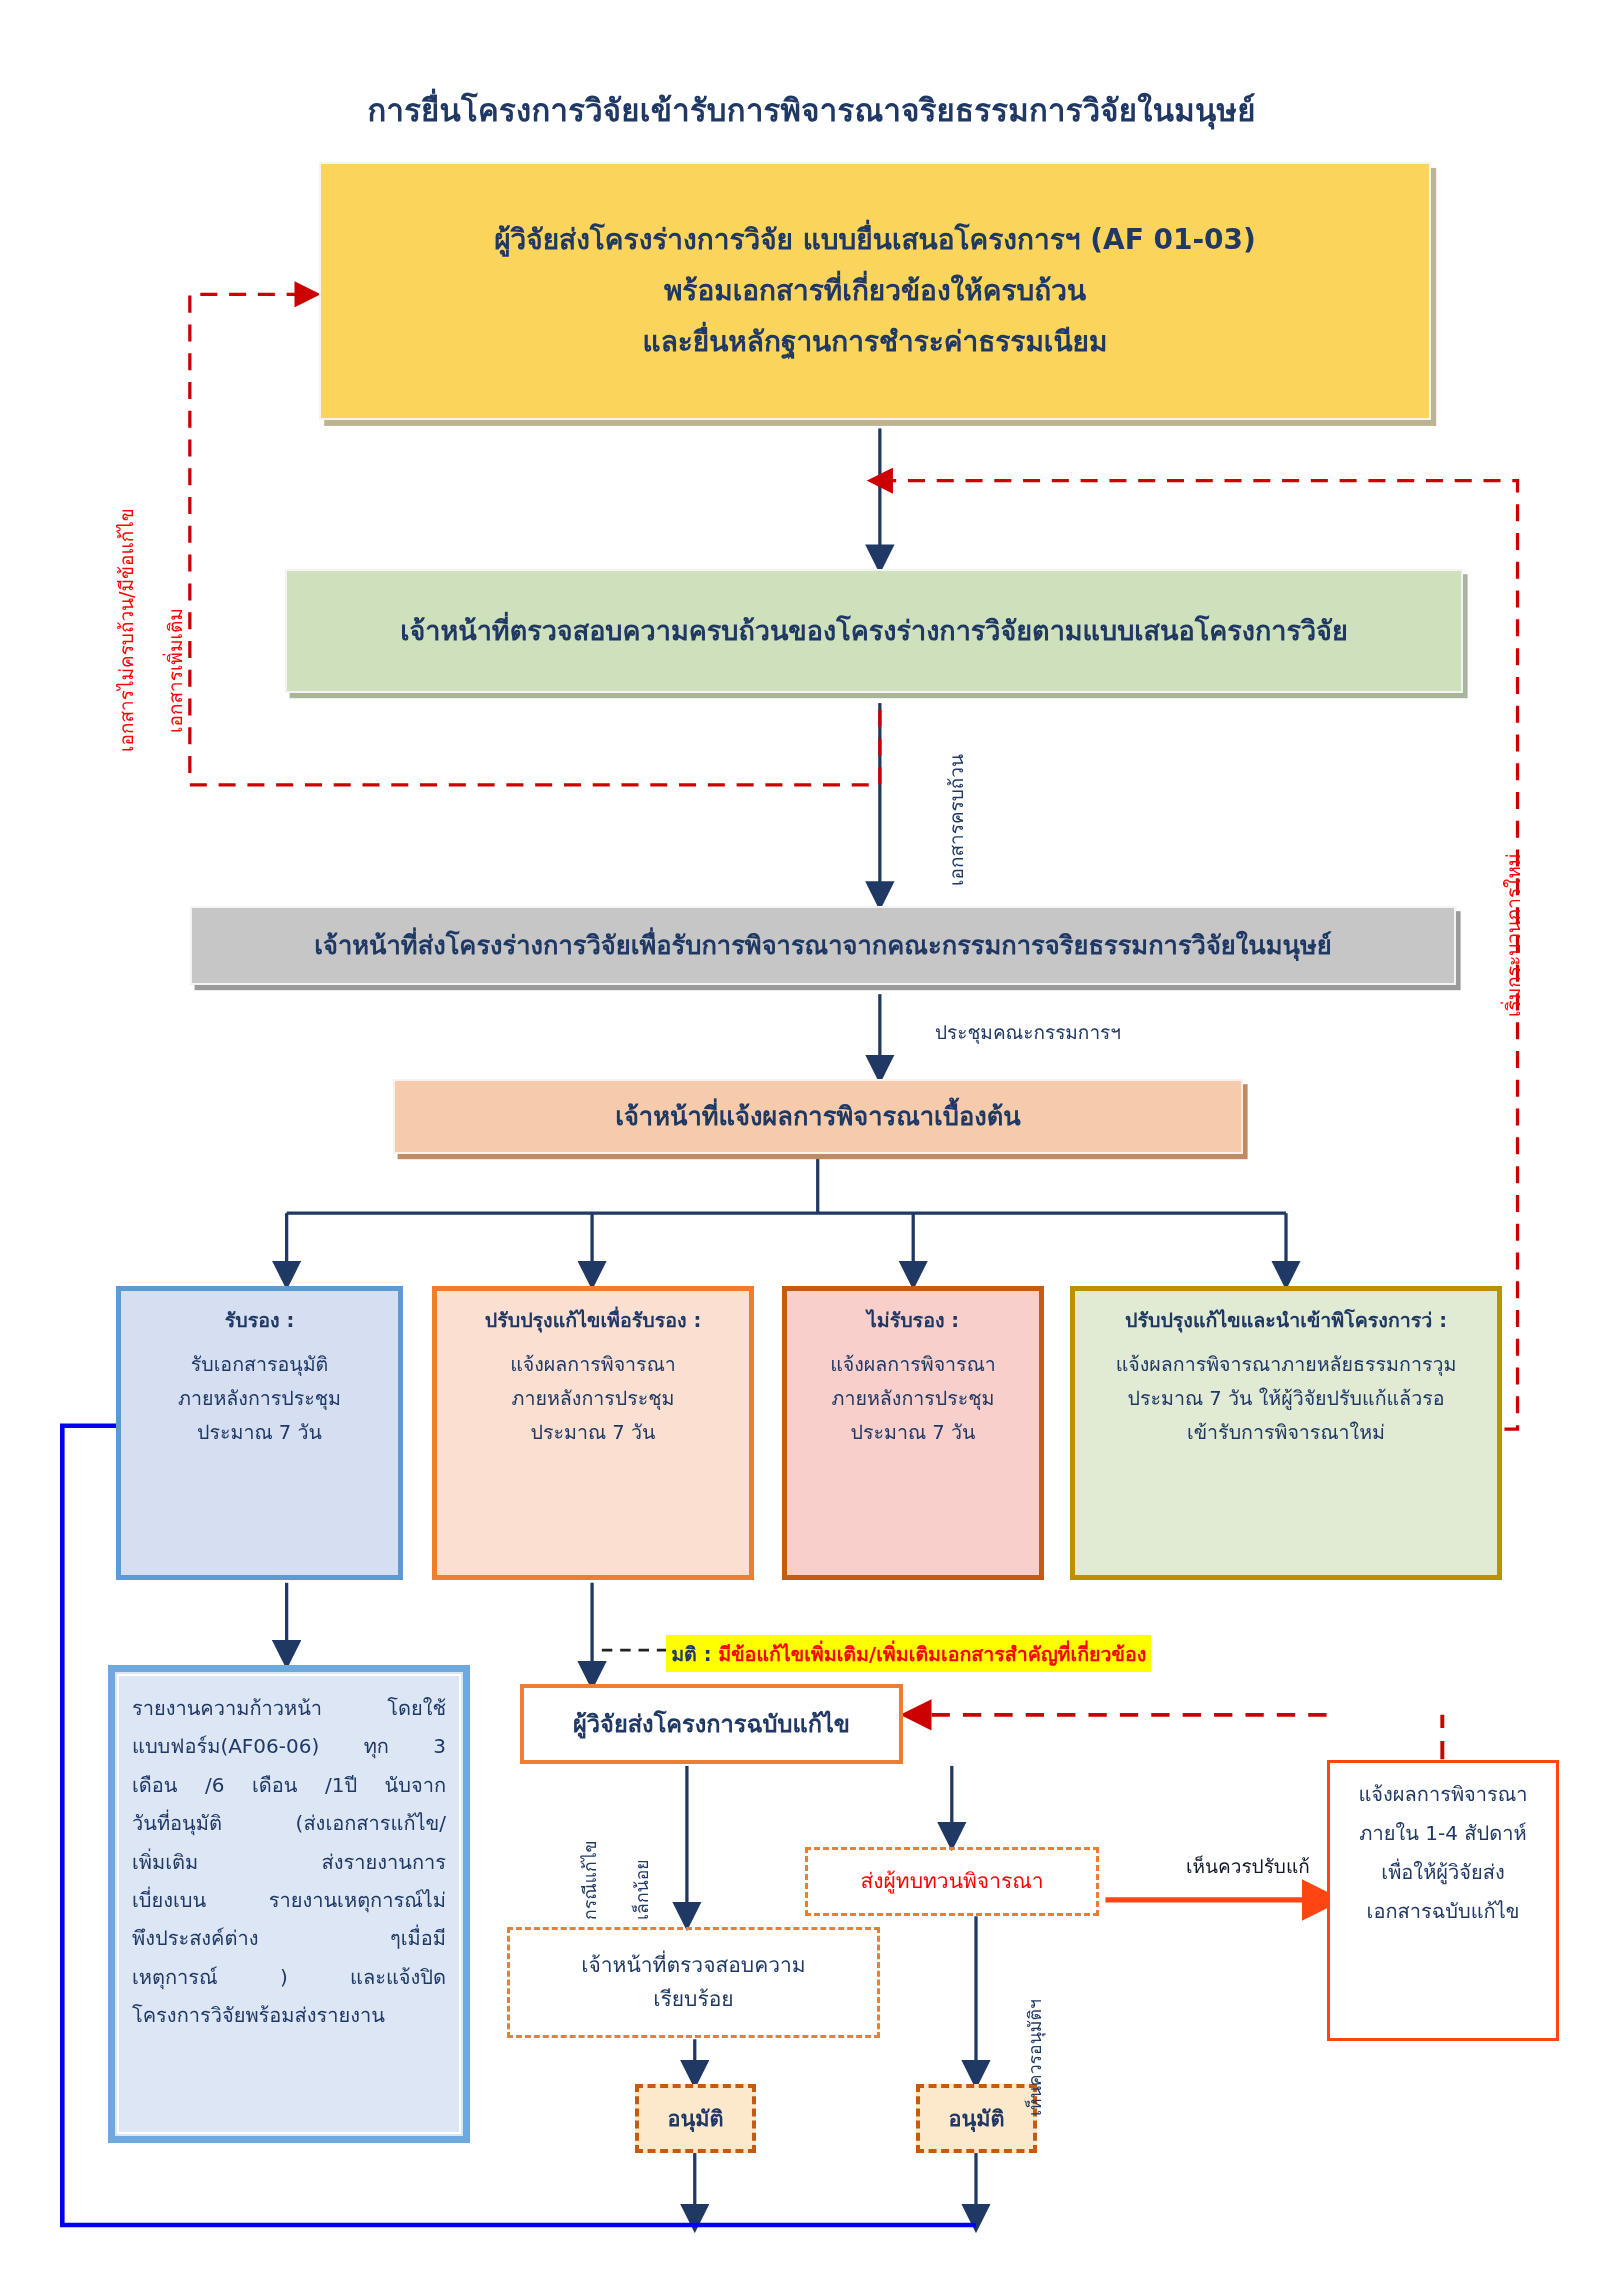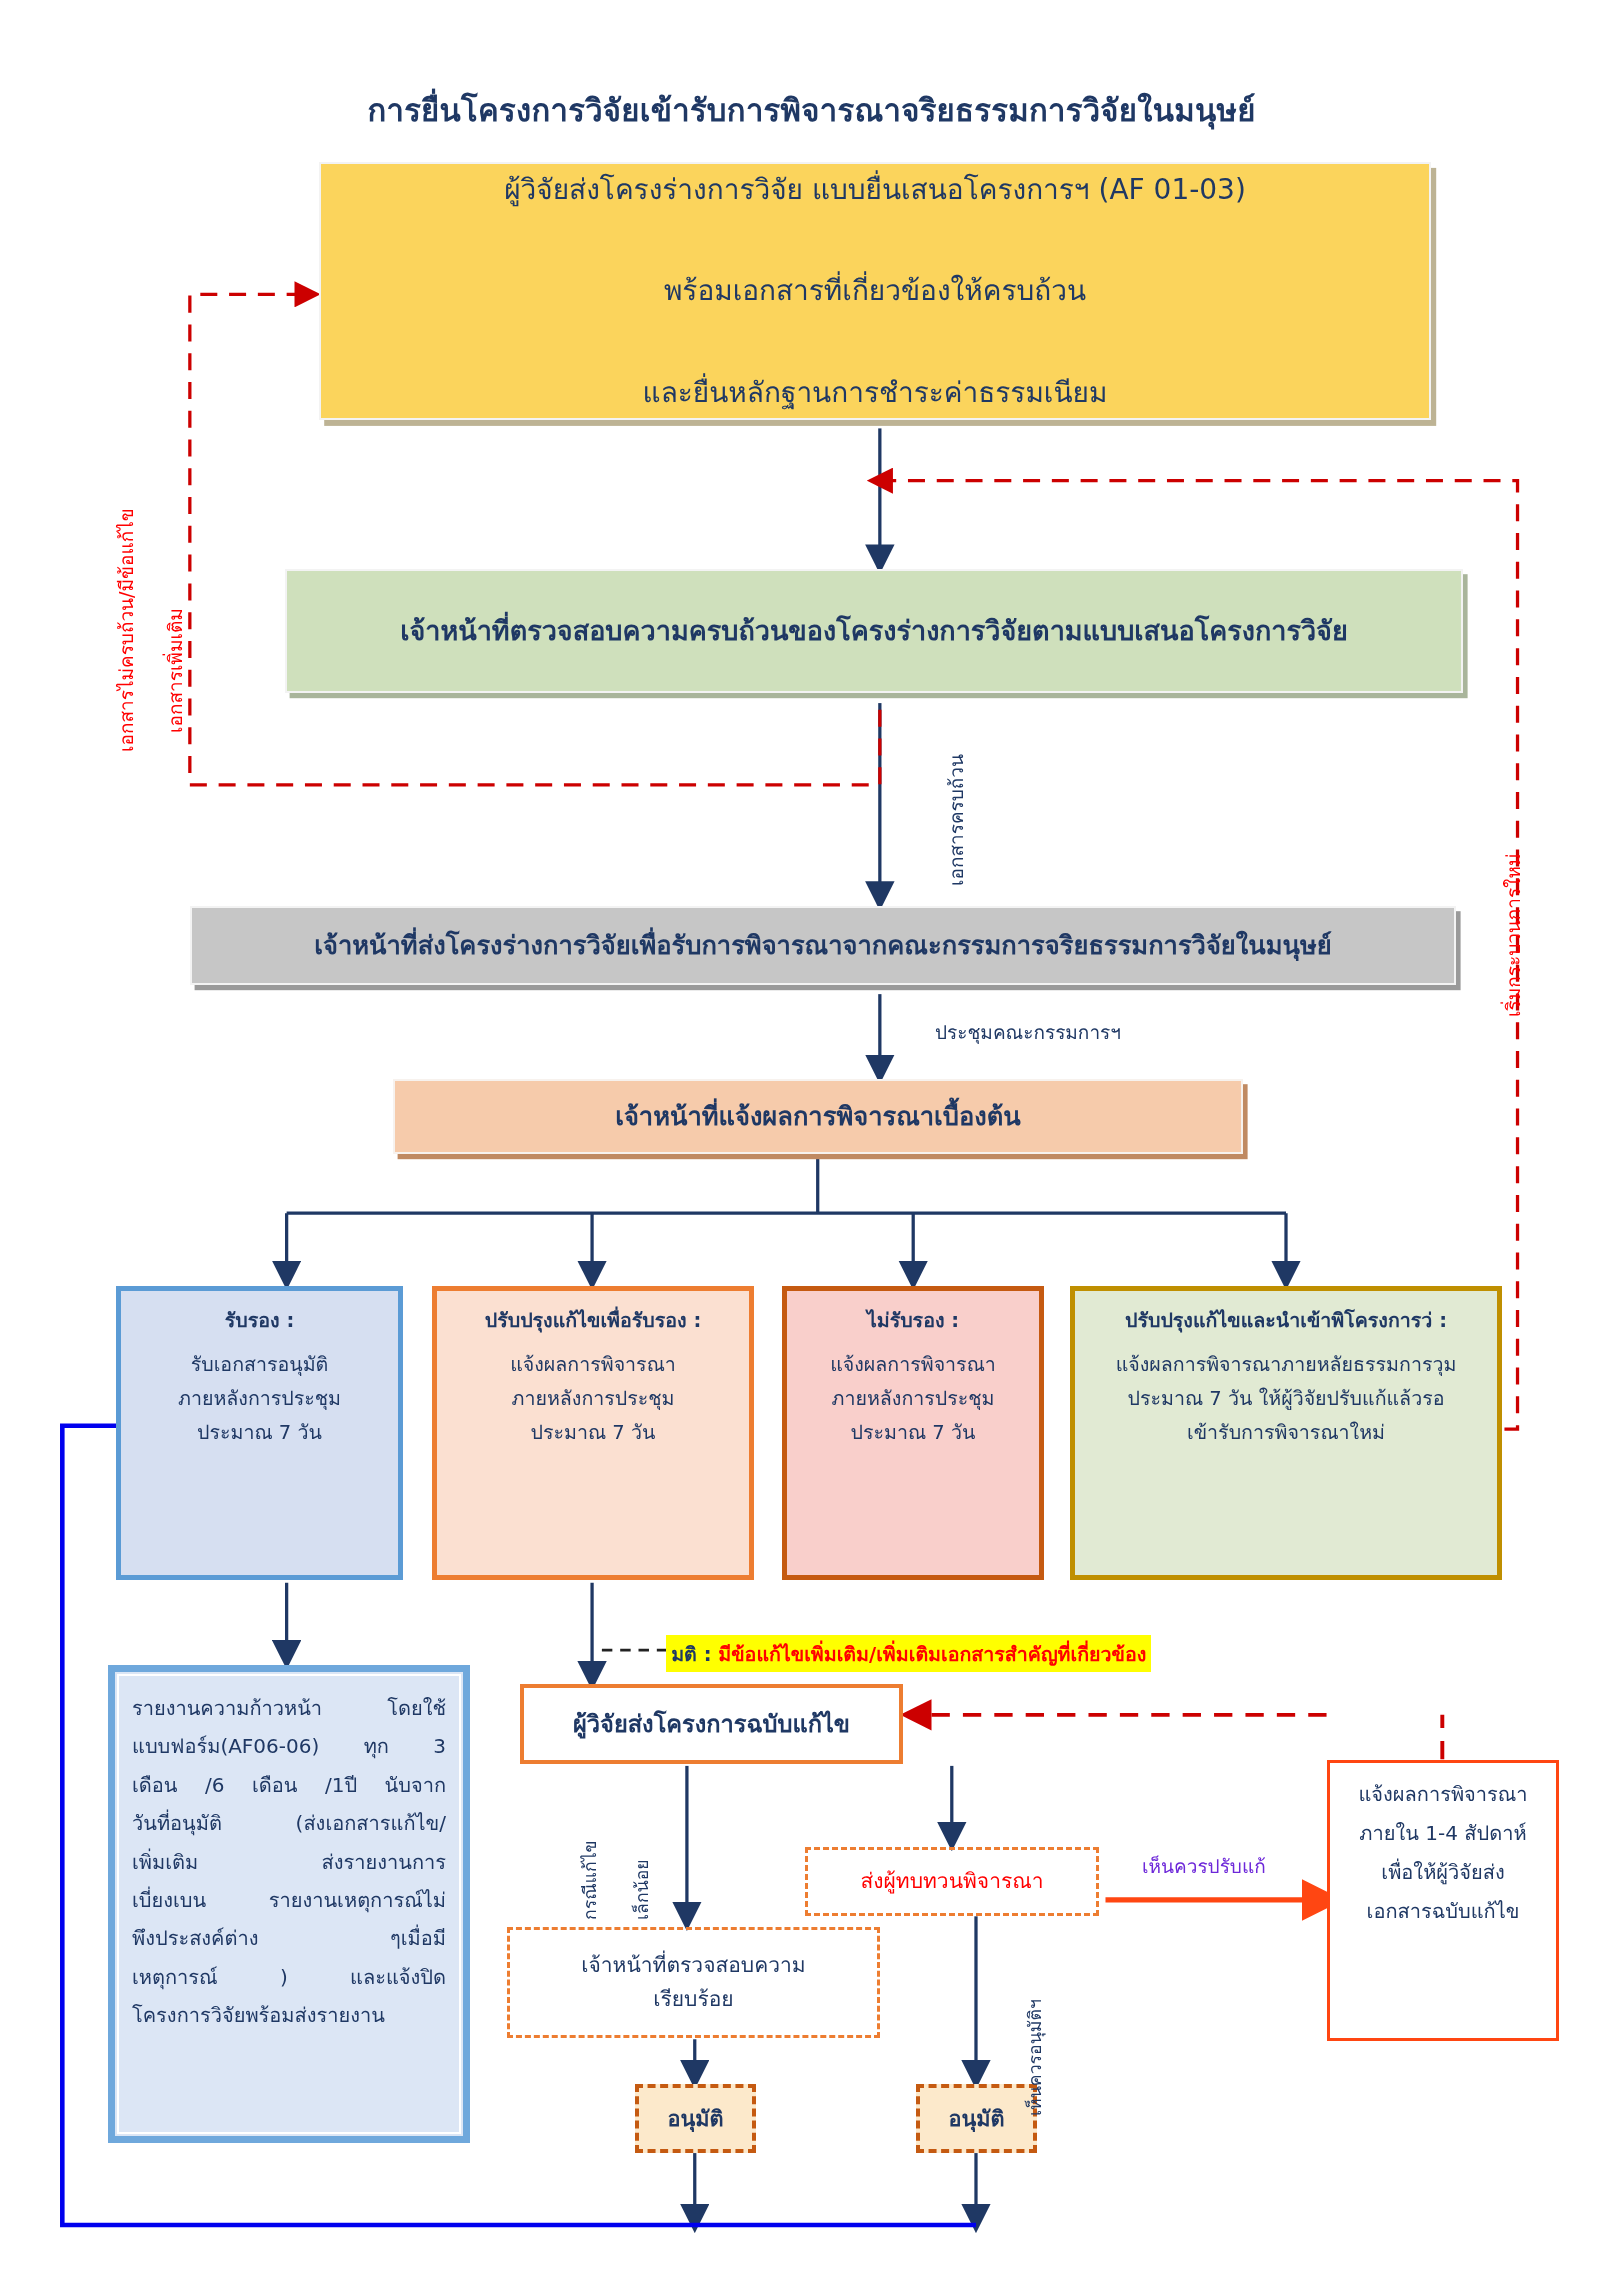--- a/index.html
+++ b/index.html
@@ -29,24 +29,23 @@
     display: flex; flex-direction: column;
     align-items: center; justify-content: center;
     text-align: center;
     color: #1F3864;
     line-height: 1.55;
   }
 
   #box-submit {
     top: 162px; left: 319px; width: 1112px; height: 258px;
     background: #FBD45C;
-    font-size: 28px; font-weight: normal;
+    font-size: 28px; font-weight: bold;
     border: 2px solid #f3f3f3;
     box-shadow: 5.2px 5.9px 0 #bdb394;
-    justify-content: space-between;
   }
   #box-submit .ln { display:block; margin: 3.9px 0; }
 
   #box-check {
     top: 569px; left: 285px; width: 1178px; height: 124px;
     background: #CFE0BC;
     font-size: 27px; font-weight: bold;
     border: 2px solid #f3f3f3;
     box-shadow: 4.6px 5.2px 0 #a9b59b;
   }
@@ -158,21 +157,21 @@
   .rot90 { transform: rotate(-90deg); transform-origin: left top; }
 
   #lbl-docs-complete { top: 886px; left: 941px; }
   #lbl-meeting       { top: 1017px; left: 935px; }
   #lbl-restart       { top: 1017px; left: 1498px; color:#FF0000; }
   #lbl-addl-docs     { top: 733px; left: 160px;  color:#FF0000; }
   #lbl-incomplete    { top: 752px; left: 111px;  color:#FF0000; }
   #lbl-case-edit     { top: 1920px; left: 576px; font-size:17.7px; }
   #lbl-case-minor    { top: 1920px; left: 628px; font-size:17.7px; }
   #lbl-should-approve{ top: 2116px; left: 1021px; font-size:17.7px; }
-  #lbl-should-revise { top: 1851px; left: 1142px; color:#6d28d9; }
+  #lbl-should-revise { top: 1851px; left: 1186px; color:#0f172a; }
 
   
   #edges { position:absolute; inset:0; pointer-events:none; }
 </style>
 </head>
 <body>
 
 <div id="stage">
 
   <svg id="edges" width="1623" height="2295" viewBox="0 0 2481 3509">

